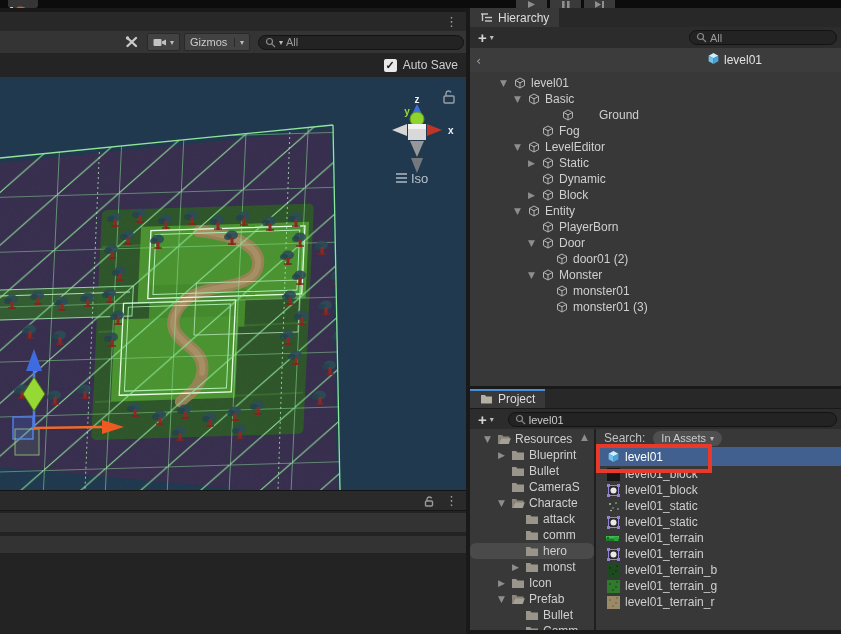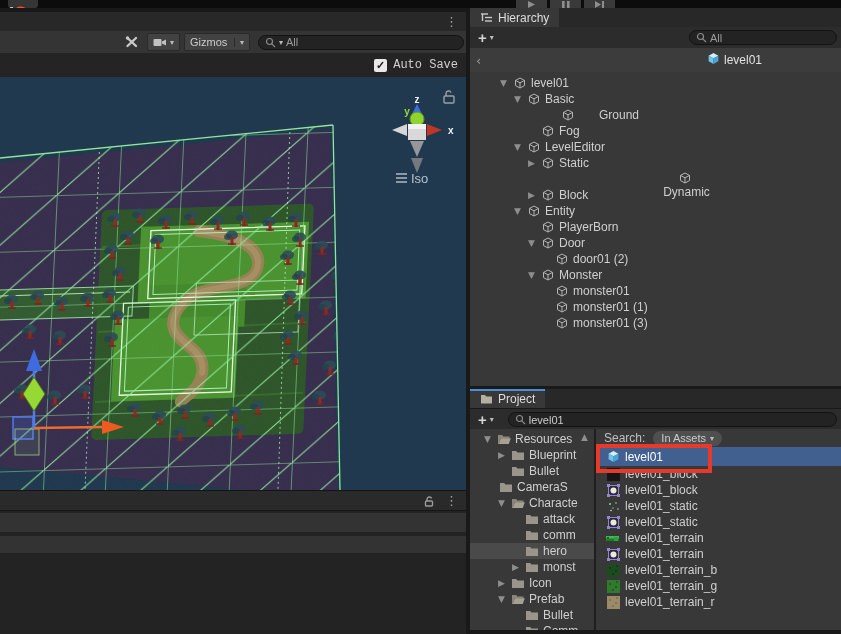--- a/index.html
+++ b/index.html
@@ -20,21 +20,21 @@
     display:flex; align-items:center; justify-content:flex-end; padding-right:8px; }
   .kebab { color:#a0a0a0; font-size:13px; line-height:1; }
   #scene-toolbar { left:0; top:31px; width:466px; height:22px; background:var(--toolbar-dark,#343434);
     display:flex; align-items:center; }
   .tbtn { height:18px; display:flex; align-items:center; justify-content:center;
     background:#424242; border:1px solid #292929; border-radius:2px; color:#cccccc; font-size:11px; }
   #autosave-row { left:0; top:53px; width:466px; height:24px; background:#242424;
     display:flex; align-items:center; justify-content:flex-end; padding-right:8px; }
   .checkbox { width:13px; height:13px; background:#e9e9e9; border-radius:2px; color:#1d1d1d;
     font-size:11px; font-weight:bold; display:flex; align-items:center; justify-content:center; line-height:1; }
-  .checkbox-label { color:#cfcfcf; font-size:12px; margin-left:6px;font-family:Liberation Mono, monospace; }
+  .checkbox-label { color:#cfcfcf; font-size:12px; margin-left:6px; }
 
   #scene-view { left:0; top:77px; width:466px; height:413px; background:var(--scene-bg,#20394f); }
 
   #bottom-header { left:0; top:490px; width:466px; height:21px; background:#2a2a2a;
     border-top:1px solid #141414; border-bottom:1px solid #161616;
     display:flex; align-items:center; justify-content:flex-end; gap:10px; padding-right:8px; }
   #bottom-bars { left:0; top:511px; width:466px; height:123px; background:#232323; }
   .collapsed-bar { position:absolute; left:0; width:466px; background:#333333; }
 
   
@@ -407,21 +407,21 @@
       <div class="trow" style="padding-left: 58px;">
         <span class="arrow">▶</span>
         <span class="ricon">
           <svg width="12" height="12" viewBox="0 0 12 12">
             <path d="M6 1 L10.5 3.4 V8.6 L6 11 L1.5 8.6 V3.4 Z" fill="none" stroke="#b4b4b4"></path>
             <path d="M1.5 3.4 L6 5.8 L10.5 3.4 M6 5.8 V11" fill="none" stroke="#b4b4b4"></path>
           </svg>
         </span>
         <span class="lbl">Static</span>
       </div>
-      <div class="trow" style="padding-left: 58px; flex-direction: column;">
+      <div class="trow" style="padding-left: 58px;">
         <span class="arrow"></span>
         <span class="ricon">
           <svg width="12" height="12" viewBox="0 0 12 12">
             <path d="M6 1 L10.5 3.4 V8.6 L6 11 L1.5 8.6 V3.4 Z" fill="none" stroke="#b4b4b4"></path>
             <path d="M1.5 3.4 L6 5.8 L10.5 3.4 M6 5.8 V11" fill="none" stroke="#b4b4b4"></path>
           </svg>
         </span>
         <span class="lbl">Dynamic</span>
       </div>
       <div class="trow" style="padding-left: 58px;">
@@ -486,30 +486,20 @@
       </div>
       <div class="trow" style="padding-left: 72px;">
         <span class="arrow"></span>
         <span class="ricon">
           <svg width="12" height="12" viewBox="0 0 12 12">
             <path d="M6 1 L10.5 3.4 V8.6 L6 11 L1.5 8.6 V3.4 Z" fill="none" stroke="#b4b4b4"></path>
             <path d="M1.5 3.4 L6 5.8 L10.5 3.4 M6 5.8 V11" fill="none" stroke="#b4b4b4"></path>
           </svg>
         </span>
         <span class="lbl">monster01</span>
-      </div>
-      <div class="trow" style="padding-left: 72px;">
-        <span class="arrow"></span>
-        <span class="ricon">
-          <svg width="12" height="12" viewBox="0 0 12 12">
-            <path d="M6 1 L10.5 3.4 V8.6 L6 11 L1.5 8.6 V3.4 Z" fill="none" stroke="#b4b4b4"></path>
-            <path d="M1.5 3.4 L6 5.8 L10.5 3.4 M6 5.8 V11" fill="none" stroke="#b4b4b4"></path>
-          </svg>
-        </span>
-        <span class="lbl">monster01 (1)</span>
       </div>
       <div class="trow" style="padding-left: 72px;">
         <span class="arrow"></span>
         <span class="ricon">
           <svg width="12" height="12" viewBox="0 0 12 12">
             <path d="M6 1 L10.5 3.4 V8.6 L6 11 L1.5 8.6 V3.4 Z" fill="none" stroke="#b4b4b4"></path>
             <path d="M1.5 3.4 L6 5.8 L10.5 3.4 M6 5.8 V11" fill="none" stroke="#b4b4b4"></path>
           </svg>
         </span>
         <span class="lbl">monster01 (3)</span>
@@ -560,21 +550,21 @@
         </div>
         <div class="trow" style="padding-left: 28px;">
           <span class="arrow"></span>
           <span class="ricon">
             <svg width="14" height="12" viewBox="0 0 14 12">
               <path d="M1 2 h4.2 l1.2 1.5 H13 v7.5 H1 Z" fill="#9a958a"></path>
             </svg>
           </span>
           <span class="lbl">Bullet</span>
         </div>
-        <div class="trow" style="padding-left: 16px;">
+        <div class="trow" style="padding-left: 28px;">
           <span class="arrow"></span>
           <span class="ricon">
             <svg width="14" height="12" viewBox="0 0 14 12">
               <path d="M1 2 h4.2 l1.2 1.5 H13 v7.5 H1 Z" fill="#9a958a"></path>
             </svg>
           </span>
           <span class="lbl">CameraS</span>
         </div>
         <div class="trow" style="padding-left: 28px;">
           <span class="arrow">▼</span>
@@ -597,21 +587,21 @@
         </div>
         <div class="trow" style="padding-left: 42px;">
           <span class="arrow"></span>
           <span class="ricon">
             <svg width="14" height="12" viewBox="0 0 14 12">
               <path d="M1 2 h4.2 l1.2 1.5 H13 v7.5 H1 Z" fill="#9a958a"></path>
             </svg>
           </span>
           <span class="lbl">comm</span>
         </div>
-        <div class="trow selected-gray" style="padding-left: 42px;">
+        <div class="trow selected-gray" style="padding-left: 42px; border-radius: 6px;">
           <span class="arrow"></span>
           <span class="ricon">
             <svg width="14" height="12" viewBox="0 0 14 12">
               <path d="M1 2 h4.2 l1.2 1.5 H13 v7.5 H1 Z" fill="#9a958a"></path>
             </svg>
           </span>
           <span class="lbl">hero</span>
         </div>
         <div class="trow" style="padding-left: 42px;">
           <span class="arrow">▶</span>

